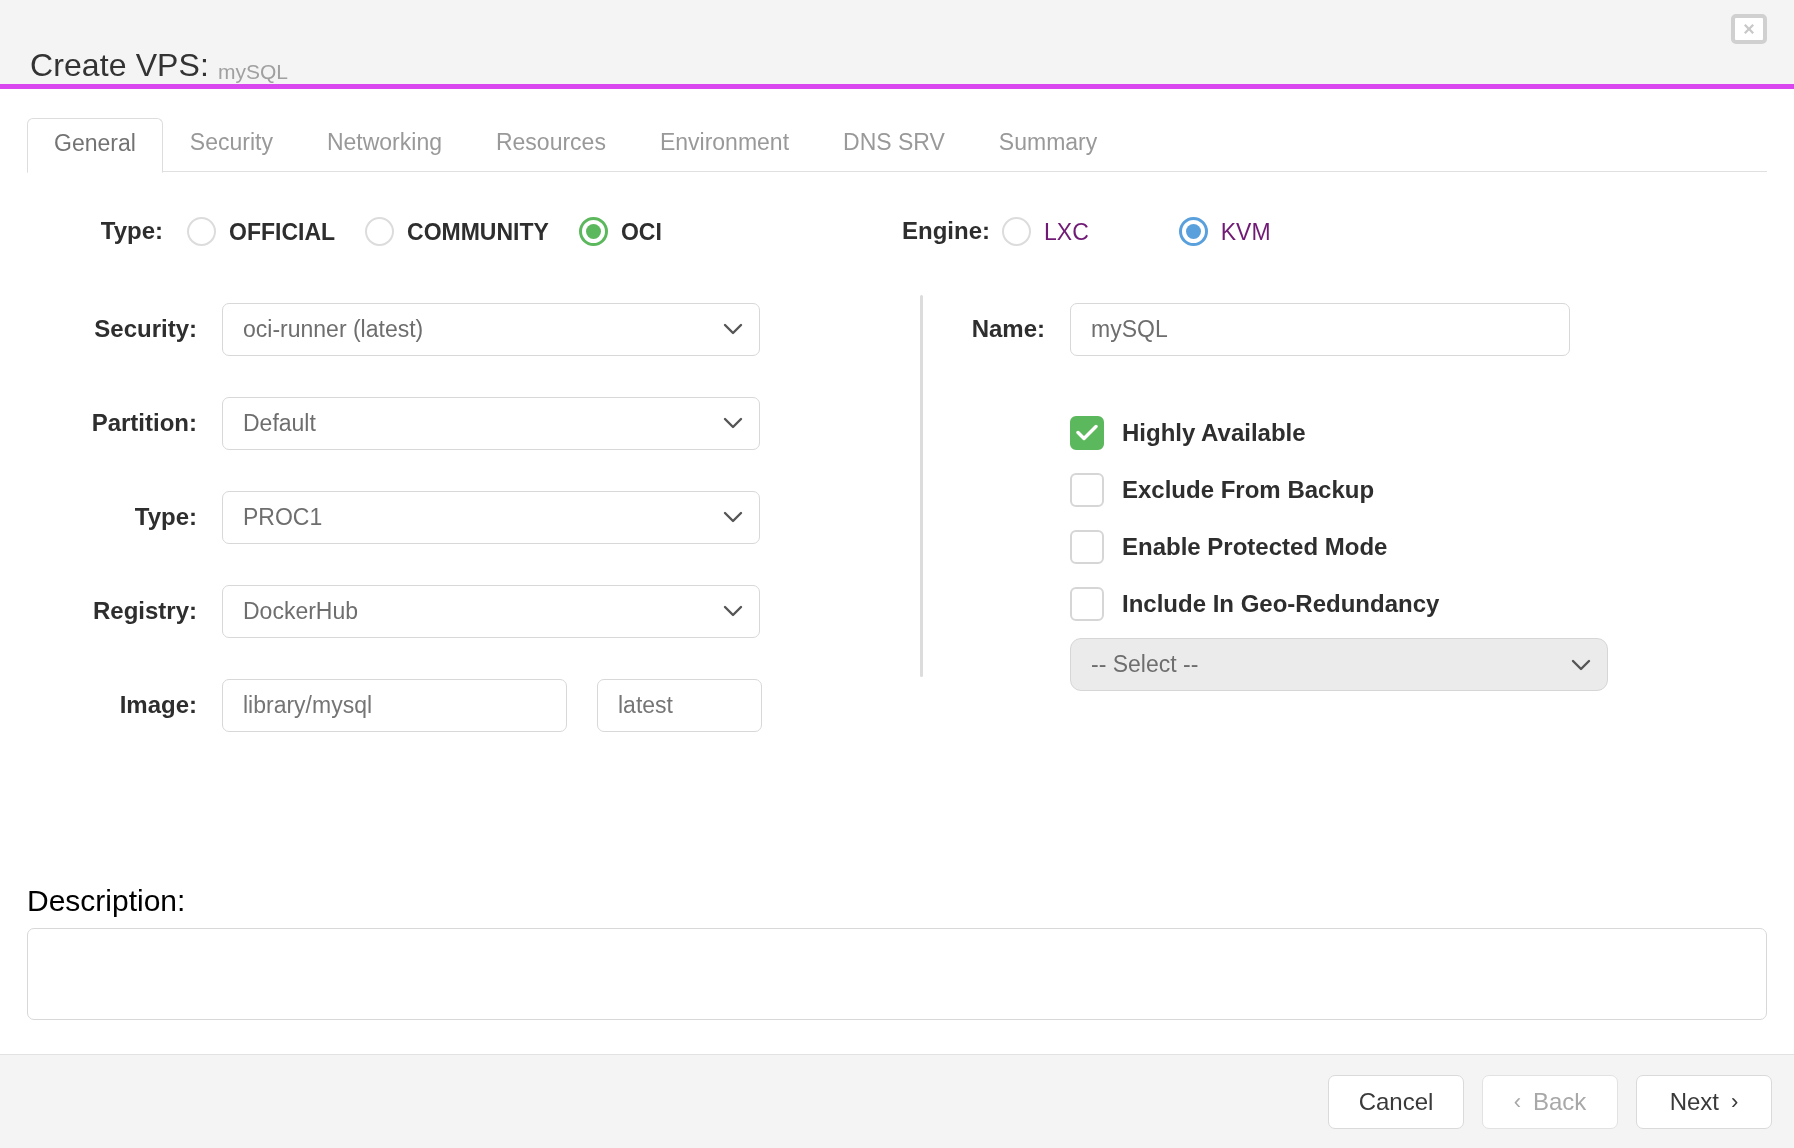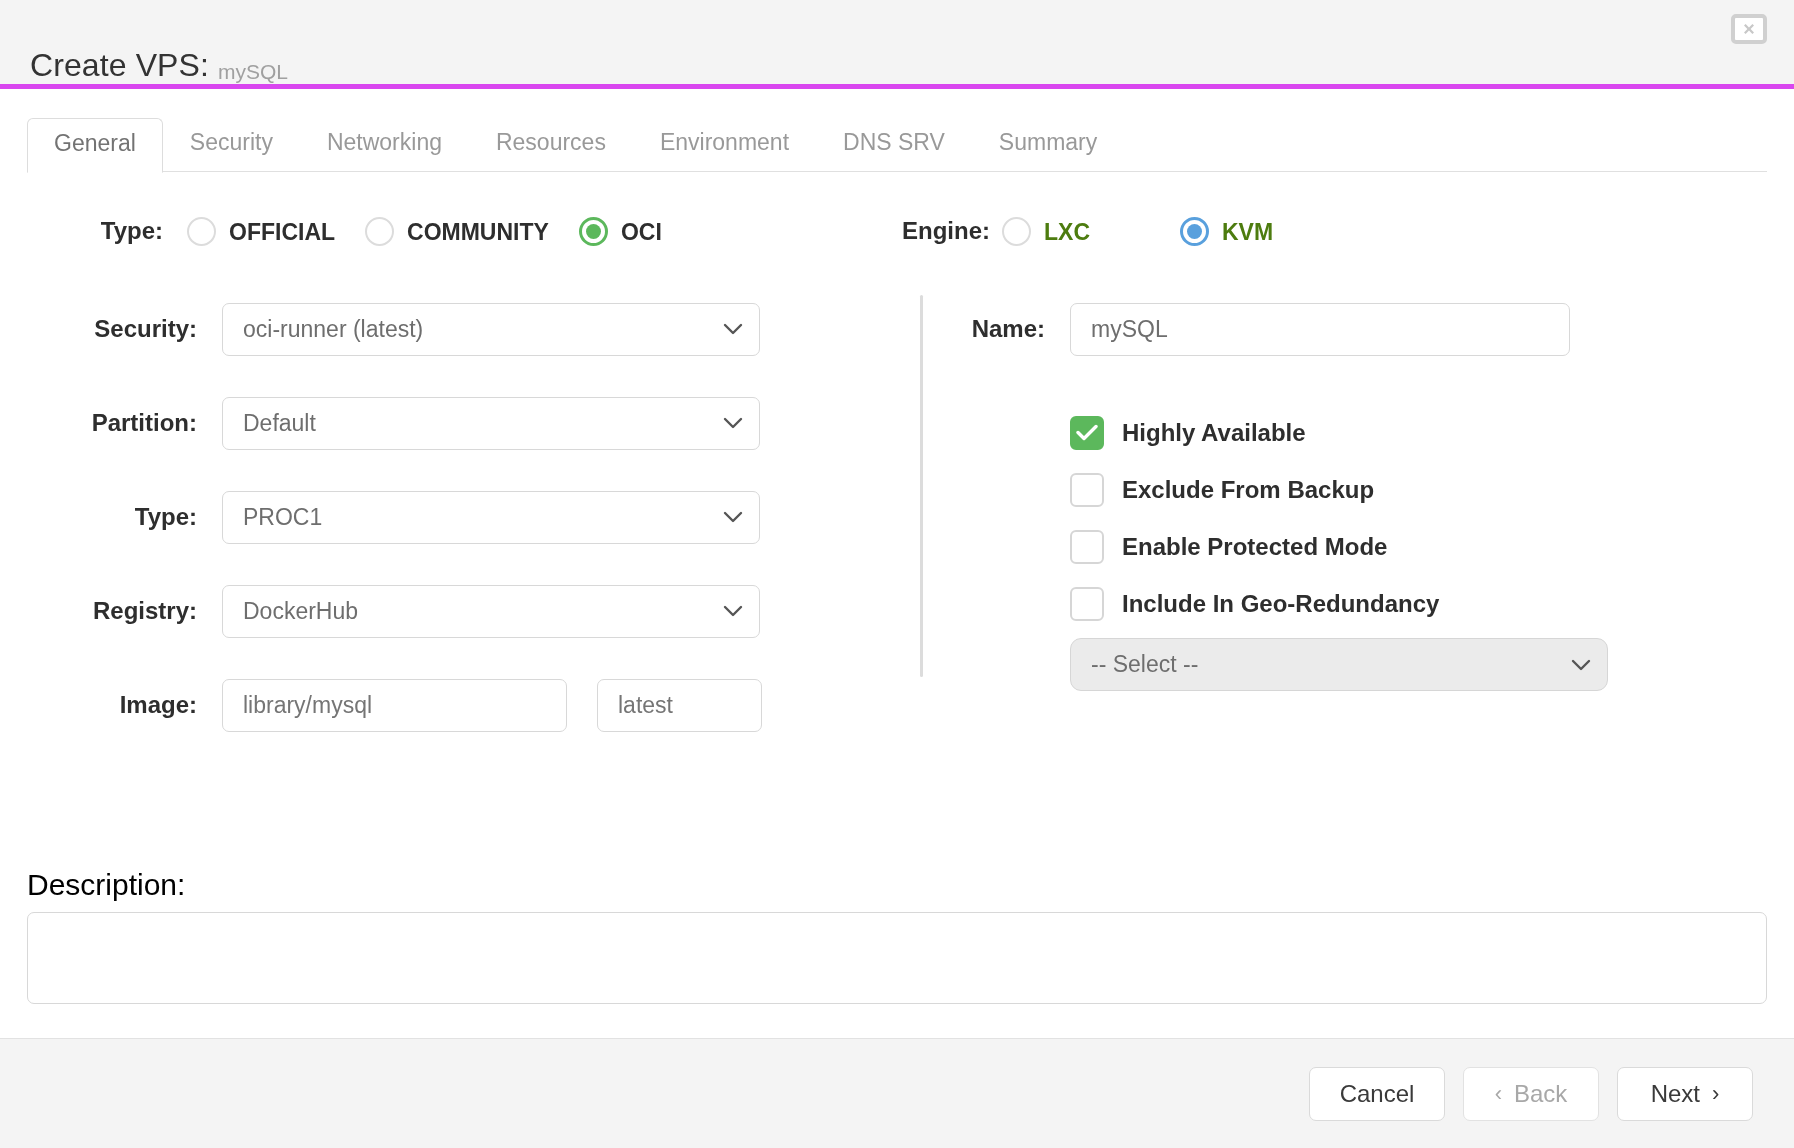--- a/index.html
+++ b/index.html
@@ -161,21 +161,21 @@
     border-radius: 50%;
     background: #59a0dd;
   }
   .radio-lbl {
     font-size: 23px;
     font-weight: bold;
     color: #2e2e2e;
     margin-left: 13px;
     white-space: nowrap;
   }
-  .radio-lbl.soft { color: #4d7c0f; font-weight: bold; }
+  .radio-lbl.soft { color: #701a75; font-weight: normal; }
 
   
   .columns {
     display: flex;
     position: relative;
     margin-top: 14px;
     height: 440px;
   }
   .col-left  { width: 815px; flex: 0 0 auto; }
   .col-right { flex: 1; padding-left: 98px; }
@@ -284,28 +284,28 @@
     background: #ffffff;
     resize: none;
     font-family: "Liberation Sans", sans-serif;
     font-size: 22px;
     color: #555555;
     padding: 12px 16px;
   }
 
   
   .dlg-footer {
-    height: 110px;
+    height: 94px;
     flex: 0 0 auto;
     background: #f4f4f4;
     border-top: 1px solid #e2e2e2;
     display: flex;
     align-items: center;
     justify-content: flex-end;
-    padding-right: 41px;
+    padding-right: 22px;
     gap: 18px;
   }
   .btn {
     height: 54px;
     min-width: 136px;
     border: 1px solid #dadada;
     border-radius: 7px;
     background: #ffffff;
     font-size: 24px;
     color: #3a3a3a;

